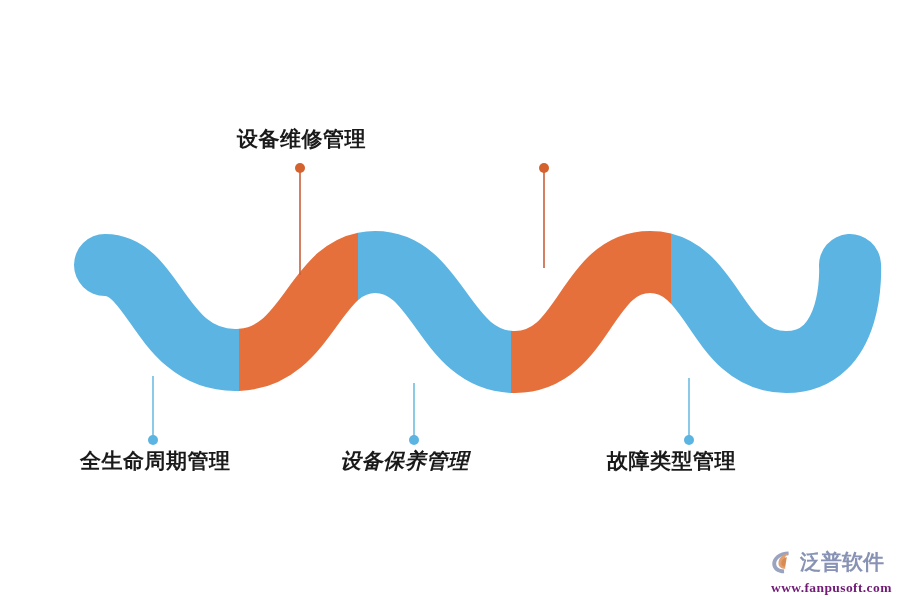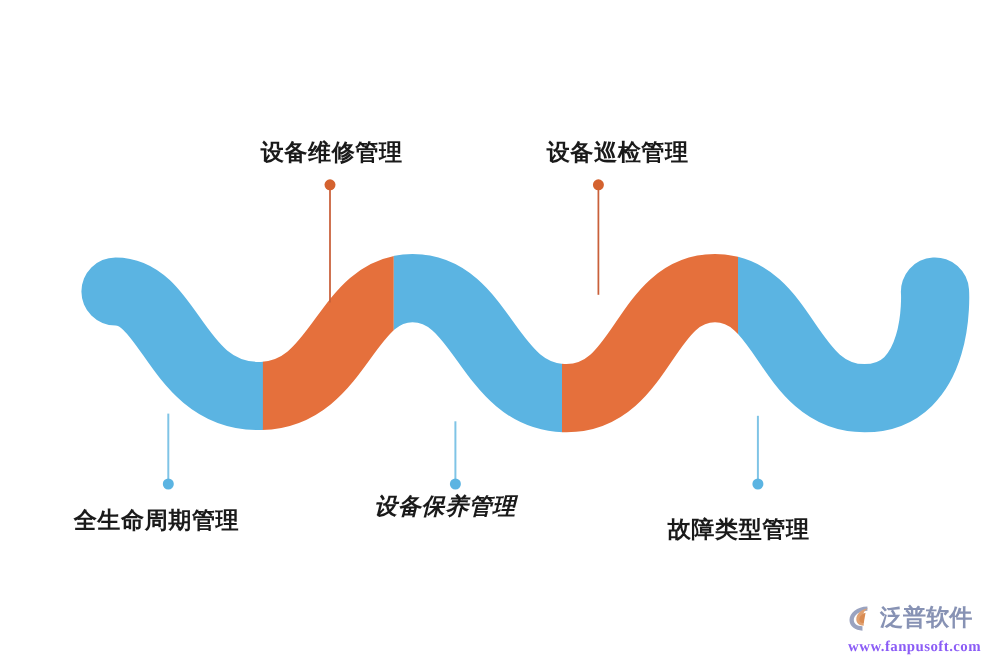--- a/index.html
+++ b/index.html
@@ -38,23 +38,23 @@
     font-size: 21px;
     font-weight: bold;
     color: #1a1a1a;
     white-space: nowrap;
     letter-spacing: 0.5px;
     line-height: 1;
   }
 
   .label-top-1 { left: 237px; top: 128px; }
   .label-top-2 { left: 497px; top: 128px; }
-  .label-bot-1 { left: 67px;  top: 450px; margin-top: 13px; }
+  .label-bot-1 { left: 80px;  top: 450px; }
   .label-bot-2 { left: 340px; top: 450px; font-style: italic; }
-  .label-bot-3 { left: 607px; top: 471px; }
+  .label-bot-3 { left: 607px; top: 450px; }
 
   
   #brand {
     position: absolute;
     left: 770px;
     top: 544px;
     width: 120px;
     height: 58px;
   }
   #brand-row {
@@ -74,21 +74,21 @@
     font-weight: bold;
     color: #8792b4;
     letter-spacing: 0px;
     line-height: 1;
     white-space: nowrap;
   }
   #brand-url {
     font-family: "Liberation Serif", "DejaVu Serif", serif;
     font-size: 13.5px;
     font-weight: bold;
-    color: #8b5cf6;
+    color: #701a75;
     letter-spacing: 0.4px;
     margin-top: 2px;
     margin-left: 1px;
     white-space: nowrap;
   }
 </style>
 </head>
 <body>
 
 <div id="stage">
@@ -154,21 +154,20 @@
       <g>
         <line x1="689" y1="378" x2="689" y2="440" stroke="#7FC4E6" stroke-width="1.8"></line>
         <circle cx="689" cy="440" r="5" fill="#5BB4E2"></circle>
       </g>
 
     </g>
   </svg>
 
   <div class="label label-top-1">设备维修管理</div>
 
-  <div class="label label-top-2">设备巡检管理</div>
 
   <div class="label label-bot-1">全生命周期管理</div>
 
   <div class="label label-bot-2">设备保养管理</div>
 
   <div class="label label-bot-3">故障类型管理</div>
 
   <div id="brand">
     <div id="brand-row">
       <svg id="brand-mark" viewBox="0 0 48 48" xmlns="http://www.w3.org/2000/svg">

